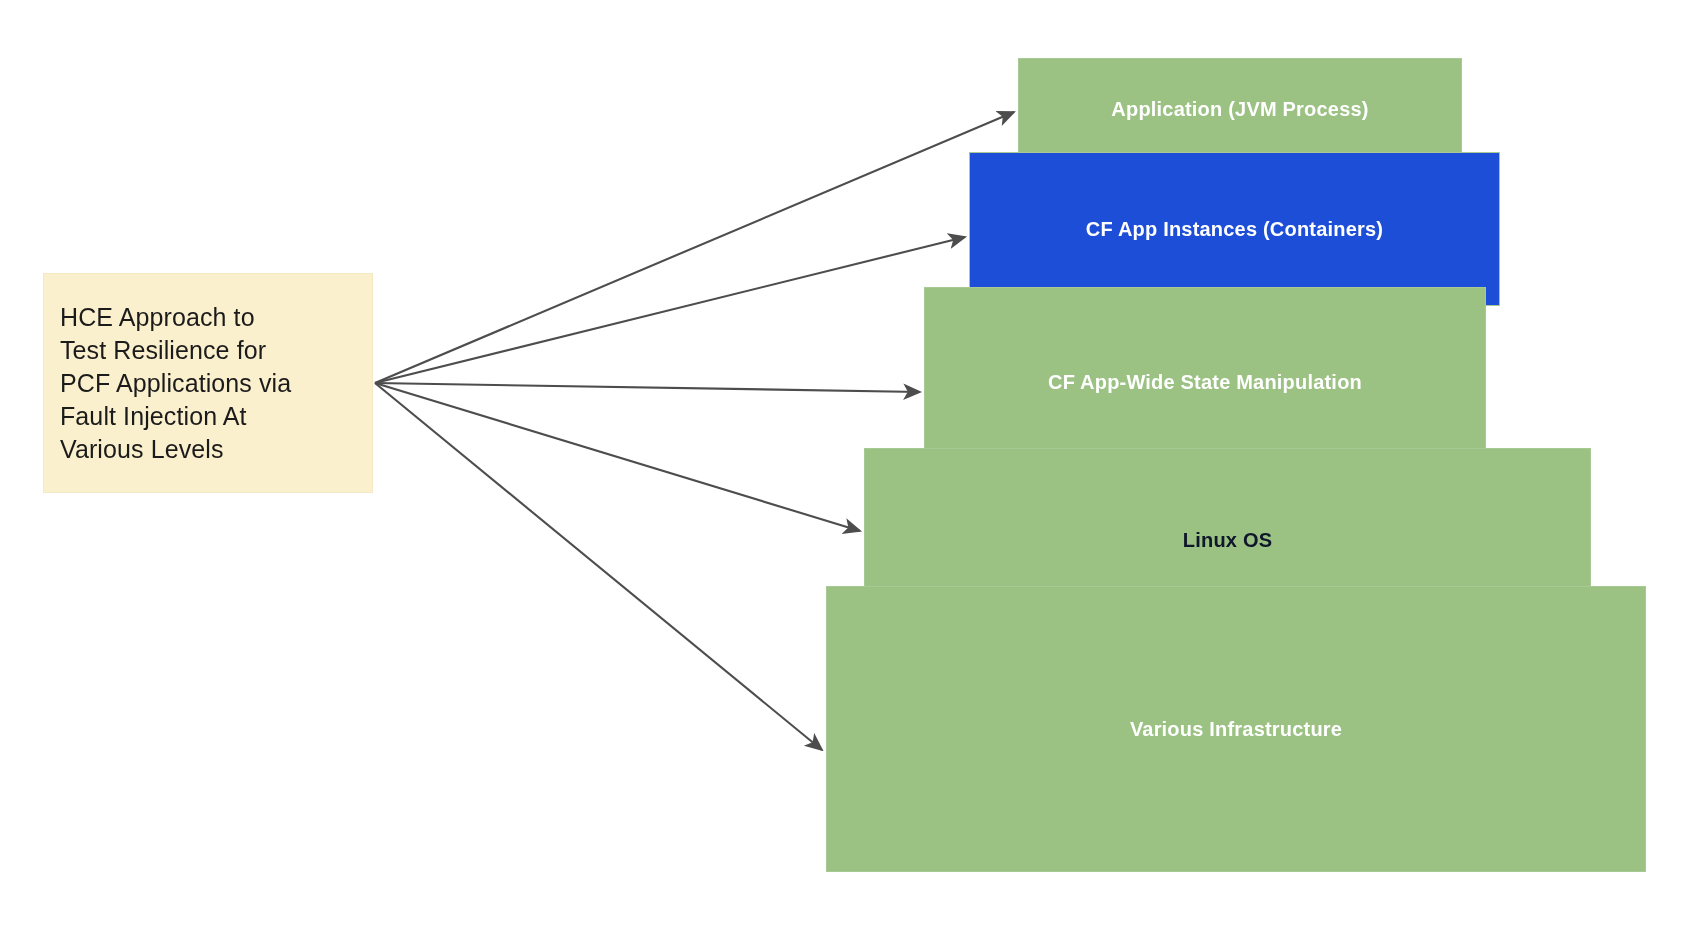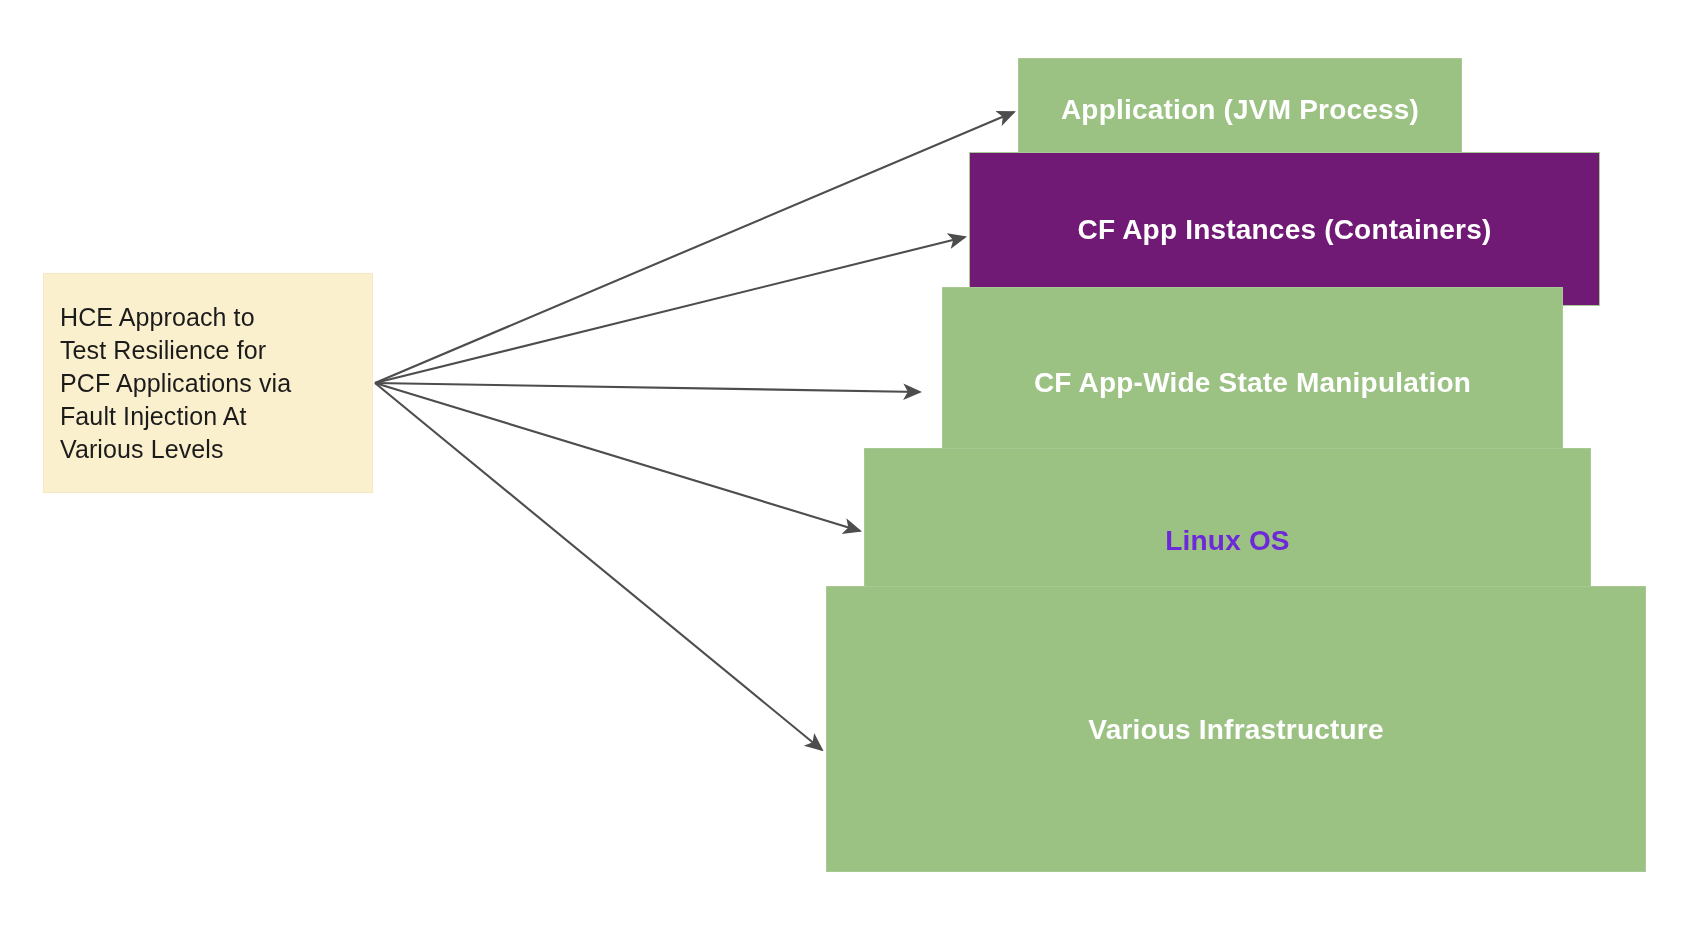--- a/index.html
+++ b/index.html
@@ -52,21 +52,21 @@
     background: #9bc183;
     border: 1px solid #a8c994;
     display: flex;
     align-items: center;
     justify-content: center;
     text-align: center;
   }
   .layer-label {
     font-family: "Liberation Sans", sans-serif;
     font-weight: bold;
-    font-size: 28px;
+    font-size: 20px;
     line-height: 1.25;
     color: #ffffff;
     letter-spacing: 0.2px;
     padding: 0 12px;
   }
 </style>
 </head>
 <body>
 
 <div id="canvas" style="width: 1695px; height: 926px; background: rgb(255, 255, 255);">
@@ -91,29 +91,29 @@
 Test Resilience for
 PCF Applications via
 Fault Injection At
 Various Levels</div>
   </div>
 
   <div class="layer-box" style="left: 1018px; top: 58px; width: 444px; height: 102px; background: rgb(155, 193, 131);">
     <div class="layer-label" style="color: rgb(255, 255, 255);">Application (JVM Process)</div>
   </div>
 
-  <div class="layer-box" style="left: 969px; top: 152px; width: 631px; height: 154px; background: #701a75;">
+  <div class="layer-box" style="left: 969px; top: 152px; width: 531px; height: 154px; background: #1d4ed8;">
     <div class="layer-label" style="color: rgb(255, 255, 255);">CF App Instances (Containers)</div>
   </div>
 
-  <div class="layer-box" style="left: 924px; top: 287px; width: 621px; height: 191px; background: rgb(155, 193, 131); margin-left: 18px;">
+  <div class="layer-box" style="left: 924px; top: 287px; width: 562px; height: 191px; background: rgb(155, 193, 131);">
     <div class="layer-label" style="color: rgb(255, 255, 255);">CF App-Wide State Manipulation</div>
   </div>
 
   <div class="layer-box" style="left: 864px; top: 448px; width: 727px; height: 184px; background: rgb(155, 193, 131);">
-    <div class="layer-label" style="color: #6d28d9;">Linux OS</div>
+    <div class="layer-label" style="color: #0f172a;">Linux OS</div>
   </div>
 
   <div class="layer-box" style="left: 826px; top: 586px; width: 820px; height: 286px; background: rgb(155, 193, 131);">
     <div class="layer-label" style="color: rgb(255, 255, 255);">Various Infrastructure</div>
   </div>
 
 </div>
 
 </body></html>

